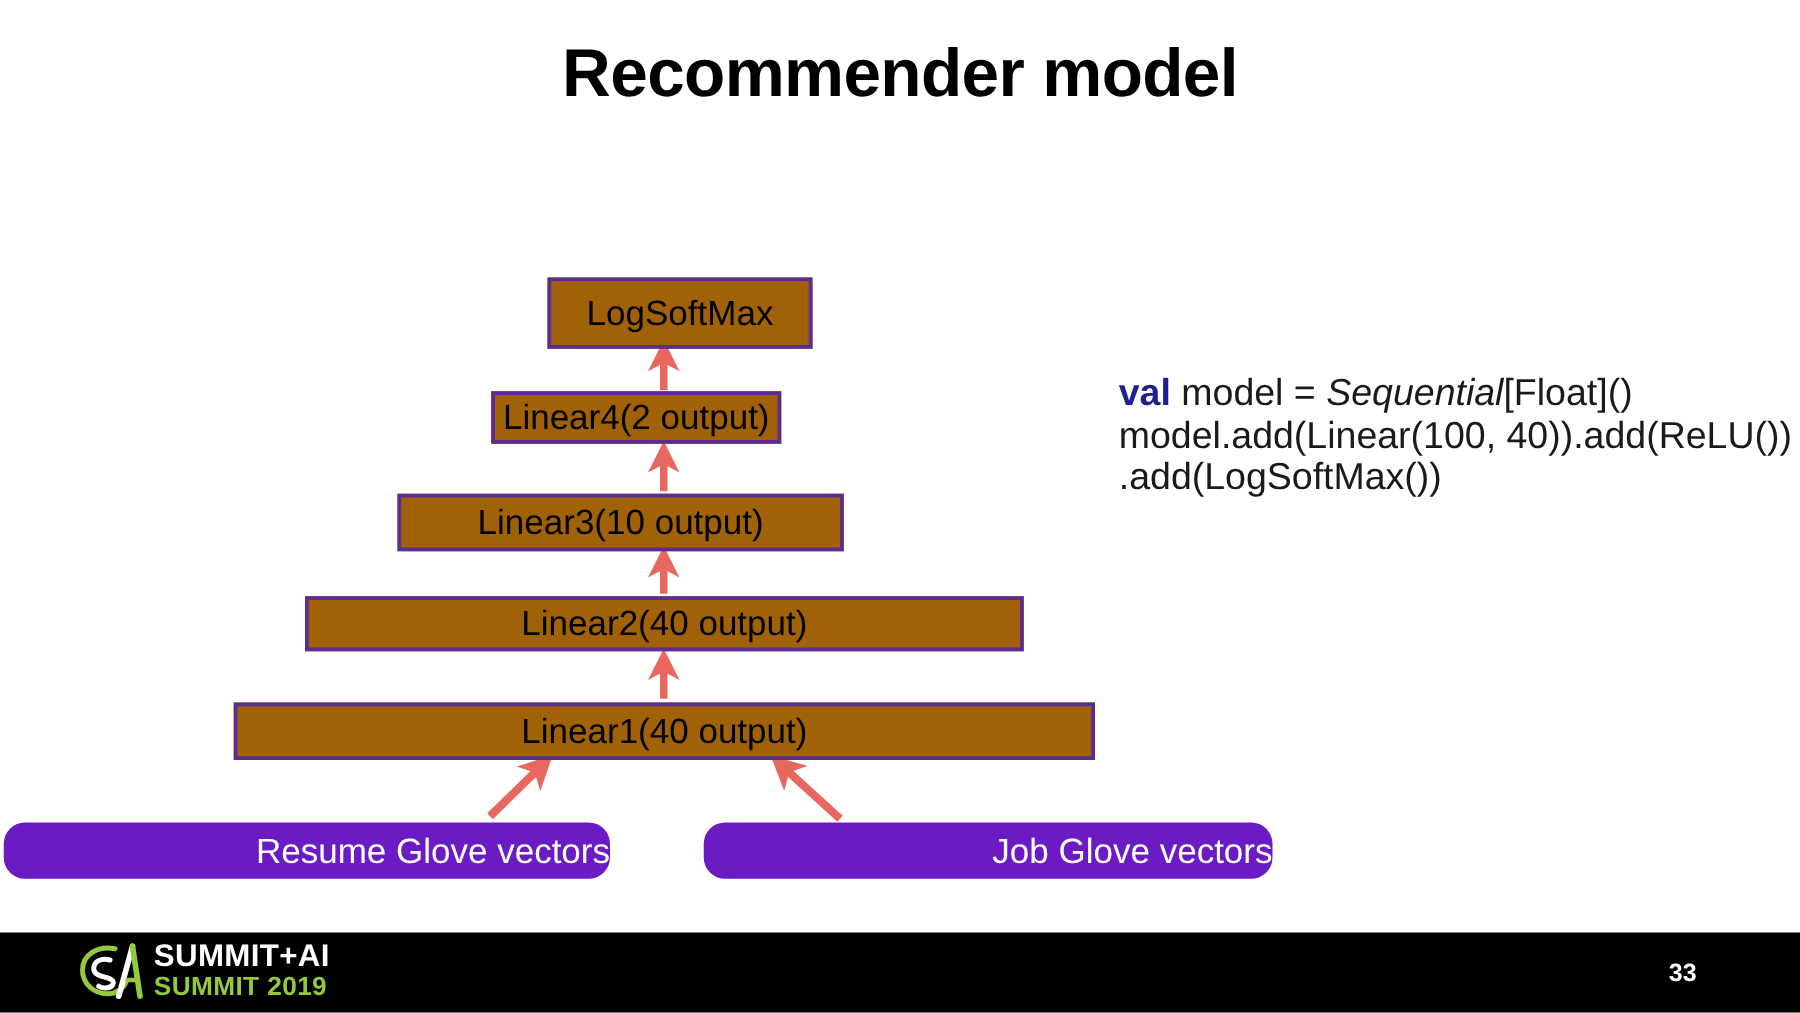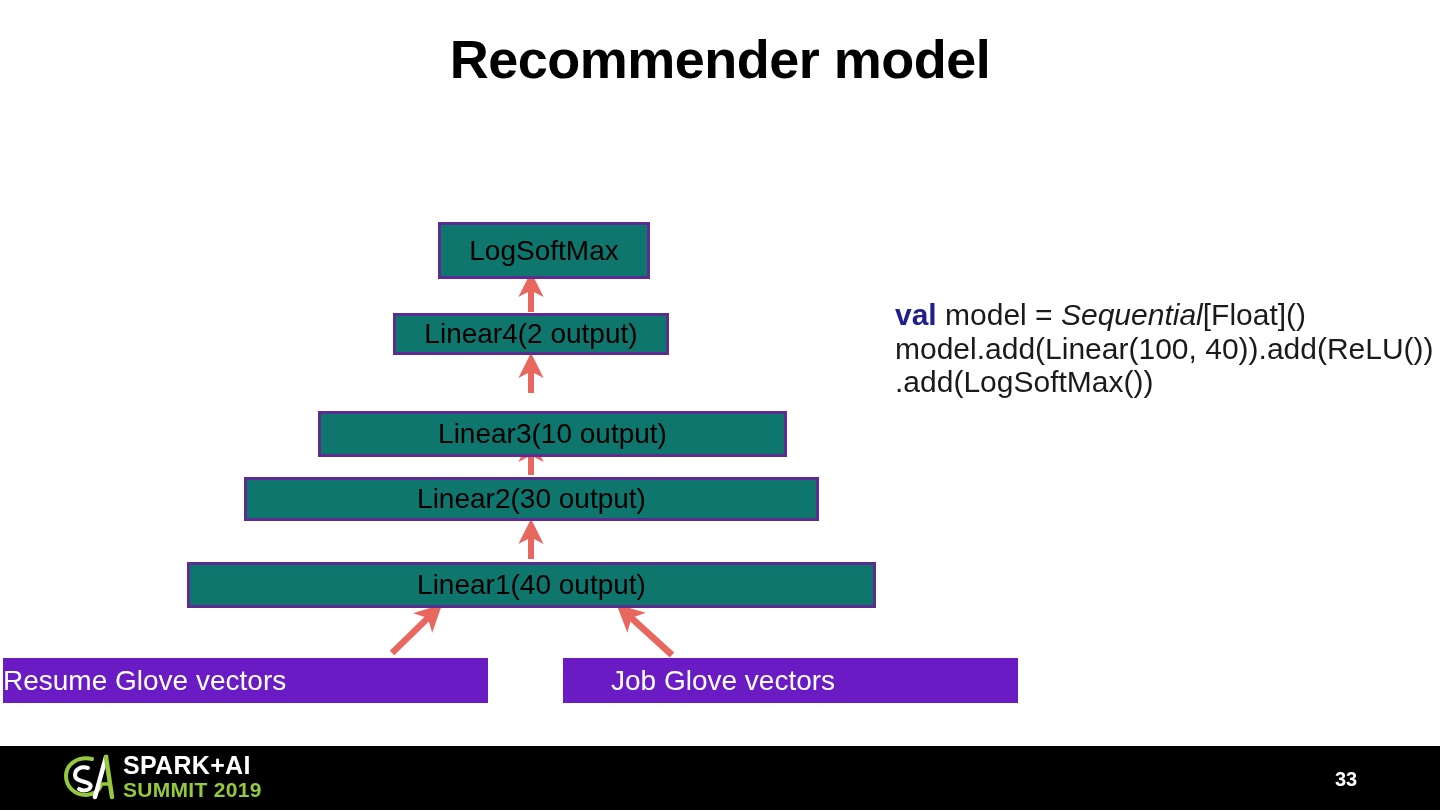--- a/index.html
+++ b/index.html
@@ -28,47 +28,48 @@
     color: #000000;
     letter-spacing: -0.5px;
     line-height: 1.1;
   }
 
   
   .node-box {
     position: absolute;
     box-sizing: border-box;
     border: 3px solid #5B2D90;
-    background: #0f766e;
+    background: #a16207;
     color: #000000;
     display: flex;
     align-items: center;
     justify-content: center;
     font-size: 28px;
     line-height: 1;
     white-space: nowrap;
   }
   #node-logsoftmax { left: 438px; top: 222px; width: 212px; height: 57px; }
-  #node-linear4    { left: 393px; top: 313px; width: 276px; height: 42px; }
-  #node-linear3    { left: 318px; top: 411px; width: 469px; height: 46px; }
+  #node-linear4    { left: 393px; top: 313px; width: 232px; height: 42px; }
+  #node-linear3    { left: 318px; top: 395px; width: 357px; height: 46px; }
   #node-linear2    { left: 244px; top: 477px; width: 575px; height: 44px; }
   #node-linear1    { left: 187px; top: 562px; width: 689px; height: 46px; }
 
   
   .input-box {
     position: absolute;
     box-sizing: border-box;
     background: #6A1BC4;
     color: #ffffff;
     display: flex;
     align-items: center;
-    justify-content: flex-start;
+    justify-content: flex-end;
     font-size: 28px;
     line-height: 1;
     white-space: nowrap;
+    border-radius: 17px;
   }
   #node-resume { left: 3px;   top: 658px; width: 485px; height: 45px; }
   #node-job    { left: 563px; top: 658px; width: 455px; height: 45px; padding-left: 48px; }
 
   
   #arrows-layer {
     position: absolute;
     left: 0;
     top: 0;
     width: 1440px;
@@ -174,21 +175,21 @@
 
 <div class="node-box" id="node-linear4">
   <span>Linear4(2 output)</span>
 </div>
 
 <div class="node-box" id="node-linear3">
   <span>Linear3(10 output)</span>
 </div>
 
 <div class="node-box" id="node-linear2">
-  <span>Linear2(30 output)</span>
+  <span>Linear2(40 output)</span>
 </div>
 
 <div class="node-box" id="node-linear1">
   <span>Linear1(40 output)</span>
 </div>
 
 <div class="input-box" id="node-resume">
   <span>Resume Glove vectors</span>
 </div>
 
@@ -209,18 +210,18 @@
 
     <path d="M30 5 C16 2 4 10 4 22 C4 33 13 41 24 41 C31 41 37 37 39 31" fill="none" stroke="#94C83D" stroke-width="4" stroke-linecap="round"></path>
 
     <path d="M26 14 C19 12 13 15 13 21 C13 26 19 27 23 28 C27 29 30 31 28 34 C26 37 20 37 17 35" fill="none" stroke="#ffffff" stroke-width="4" stroke-linecap="round"></path>
 
     <path d="M33 43 L44 3" fill="none" stroke="#ffffff" stroke-width="4.5" stroke-linecap="round"></path>
     <path d="M44 3 L50 43" fill="none" stroke="#94C83D" stroke-width="4.5" stroke-linecap="round"></path>
     <path d="M40 30 L47 30" fill="none" stroke="#94C83D" stroke-width="3.5" stroke-linecap="round"></path>
   </svg>
   <div id="brand-text">
-    <span id="brand-line1">SPARK+AI</span>
+    <span id="brand-line1">SUMMIT+AI</span>
     <span id="brand-line2">SUMMIT 2019</span>
   </div>
 </div>
 
 <div id="page-number">33</div>
 
 </body></html>

